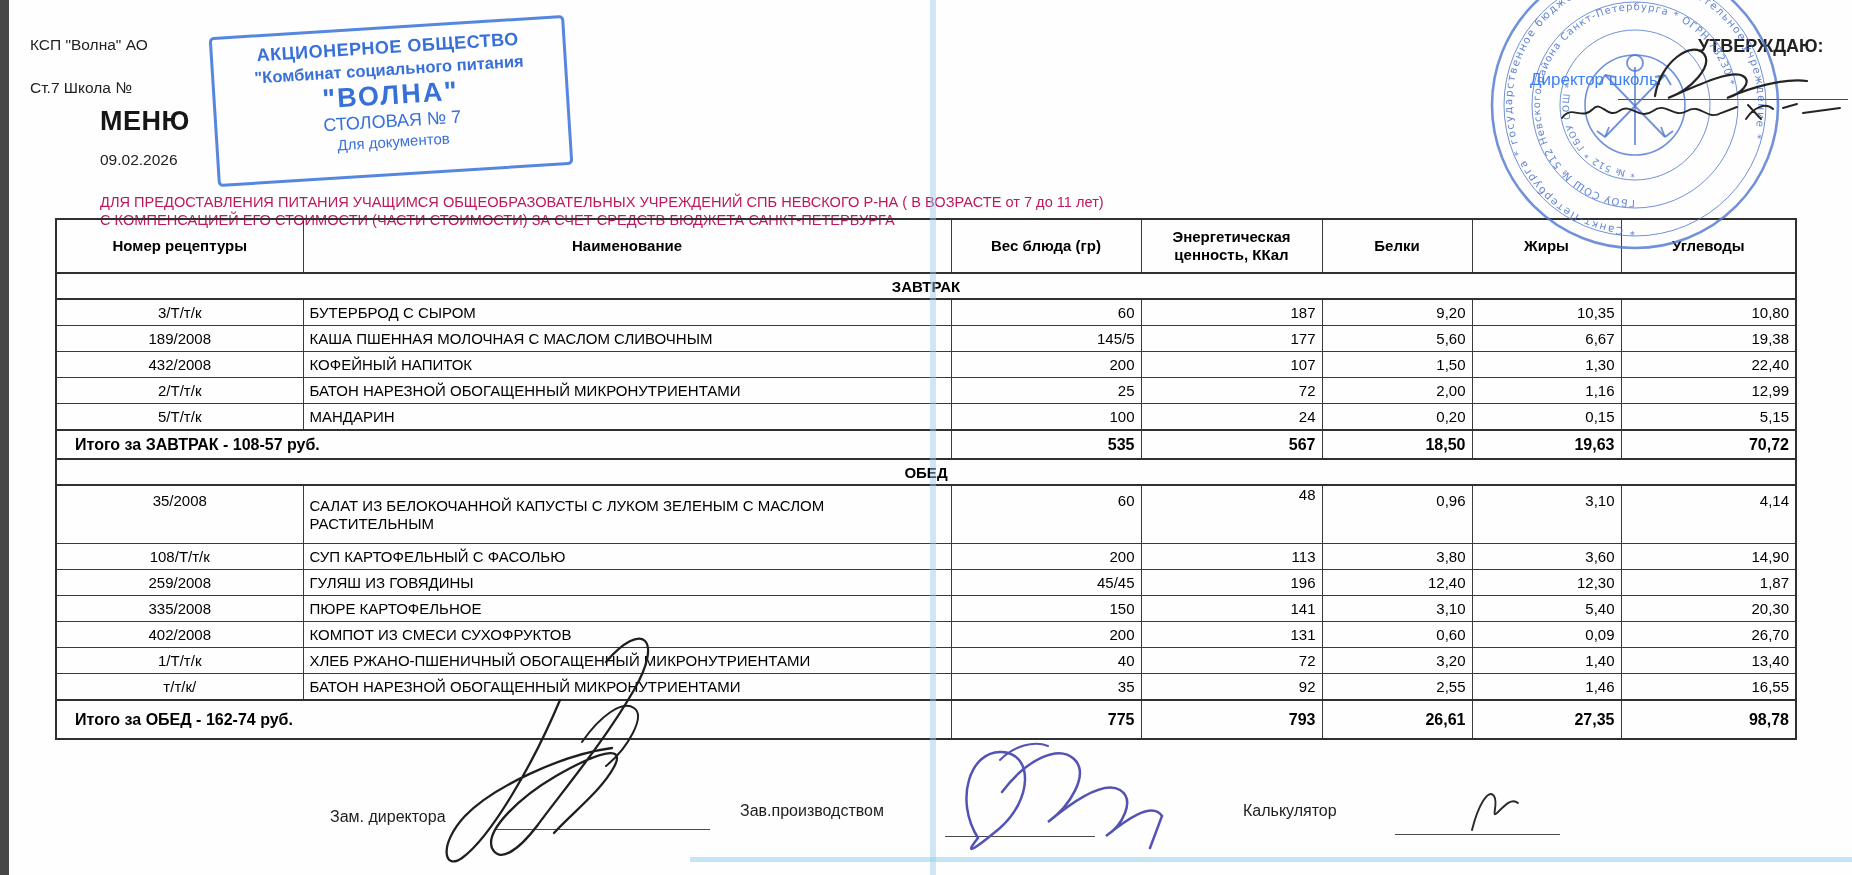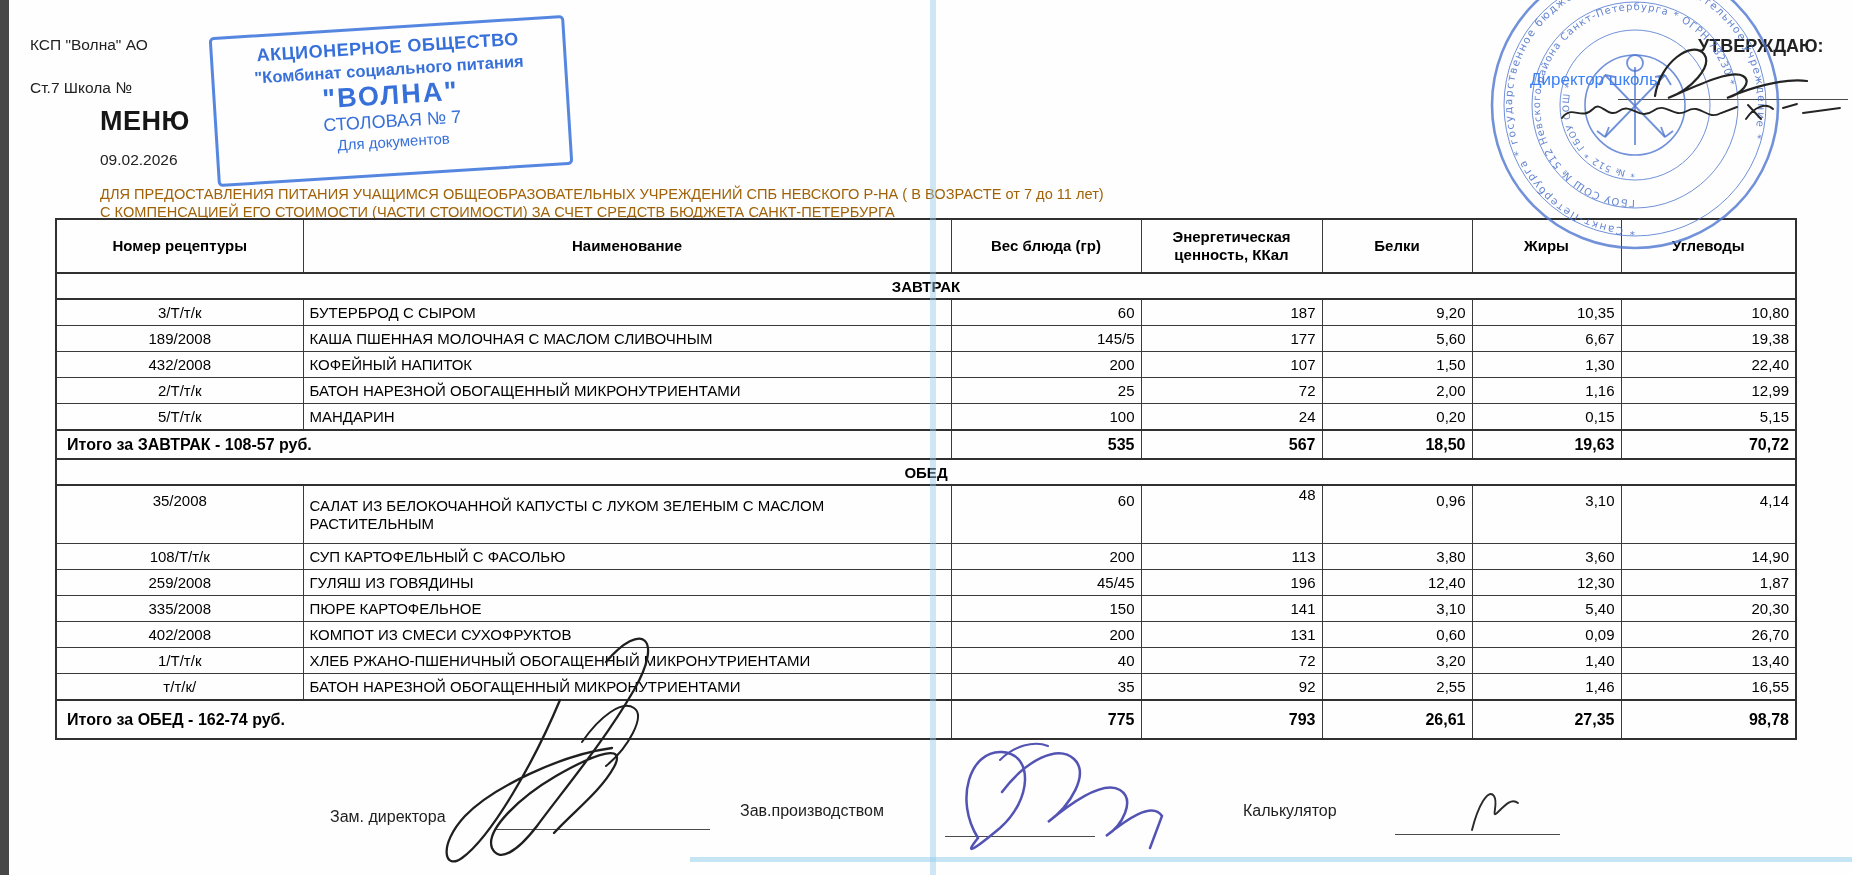--- a/index.html
+++ b/index.html
@@ -19,21 +19,21 @@
 
   
   .approve-label{position:absolute;left:1698px;top:36px;font-size:18px;font-weight:bold;color:#222;}
   .approve-role{position:absolute;left:1530px;top:70px;font-size:17px;color:#3b82f6;}
   .approve-line{position:absolute;left:1618px;top:99px;width:230px;border-bottom:1.6px solid #4a4a4a;}
 
   
   .title-wrap{position:absolute;left:100px;top:106px;width:1750px;}
   .title-menu{font-size:27px;font-weight:bold;letter-spacing:.5px;color:#161616;}
   .title-date{margin-top:14px;font-size:15.5px;color:#222;}
-  .subtitle{margin-top:16px;font-size:14.6px;line-height:18px;color:#a16207;}
+  .subtitle{margin-top:24px;font-size:14.6px;line-height:18px;color:#be185d;}
 
   
   .rect-stamp{
     position:absolute;left:213px;top:26px;width:356px;height:150px;
     border:3.5px solid rgba(48,108,219,.82);border-radius:5px;
     transform:rotate(-3.6deg);
     color:rgba(38,100,214,.92);text-align:center;z-index:20;
     padding-top:8px;box-sizing:border-box;
   }
   .rect-stamp .s1{font-size:18px;font-weight:bold;letter-spacing:.5px;}
@@ -52,21 +52,21 @@
   table.menu{border:2.5px solid #303030;}
   table.menu thead th{height:52px;font-weight:bold;text-align:center;font-size:15px;line-height:18px;border-bottom:2.2px solid #303030;}
   tr.band td{height:24px;text-align:center;font-weight:bold;border-bottom:2px solid #303030;border-top:2px solid #737373;}
   tr.item td{height:25px;}
   tr.item-tall td{height:51px;}
   td.c-num{text-align:center;}
   td.c-name{text-align:left;padding-left:8px;line-height:18px;}
   td.c-val{text-align:right;padding-right:7px;}
   tr.total td{height:27px;font-weight:bold;font-size:16px;border-top:2.2px solid #303030;border-bottom:2.2px solid #303030;}
   tr.total-big td{height:37px;}
-  tr.total td.t-label{text-align:left;padding-left:10px;}
+  tr.total td.t-label{text-align:left;padding-left:18px;}
 
   
   .sig-label{position:absolute;font-size:16px;color:#1e1e1e;z-index:6;}
   .sig-line{position:absolute;border-bottom:1.6px solid #4a4a4a;z-index:6;}
 
   svg.overlay{position:absolute;left:0;top:0;width:1852px;height:875px;z-index:30;pointer-events:none;}
   svg.stamp-round{position:absolute;left:1455px;top:-45px;width:360px;height:300px;z-index:25;pointer-events:none;}
   .stamp-blue{stroke:rgba(77,117,207,.8);fill:none;}
   .stamp-text{fill:rgba(70,110,200,.85);font-family:"DejaVu Sans",sans-serif;}
 </style>

